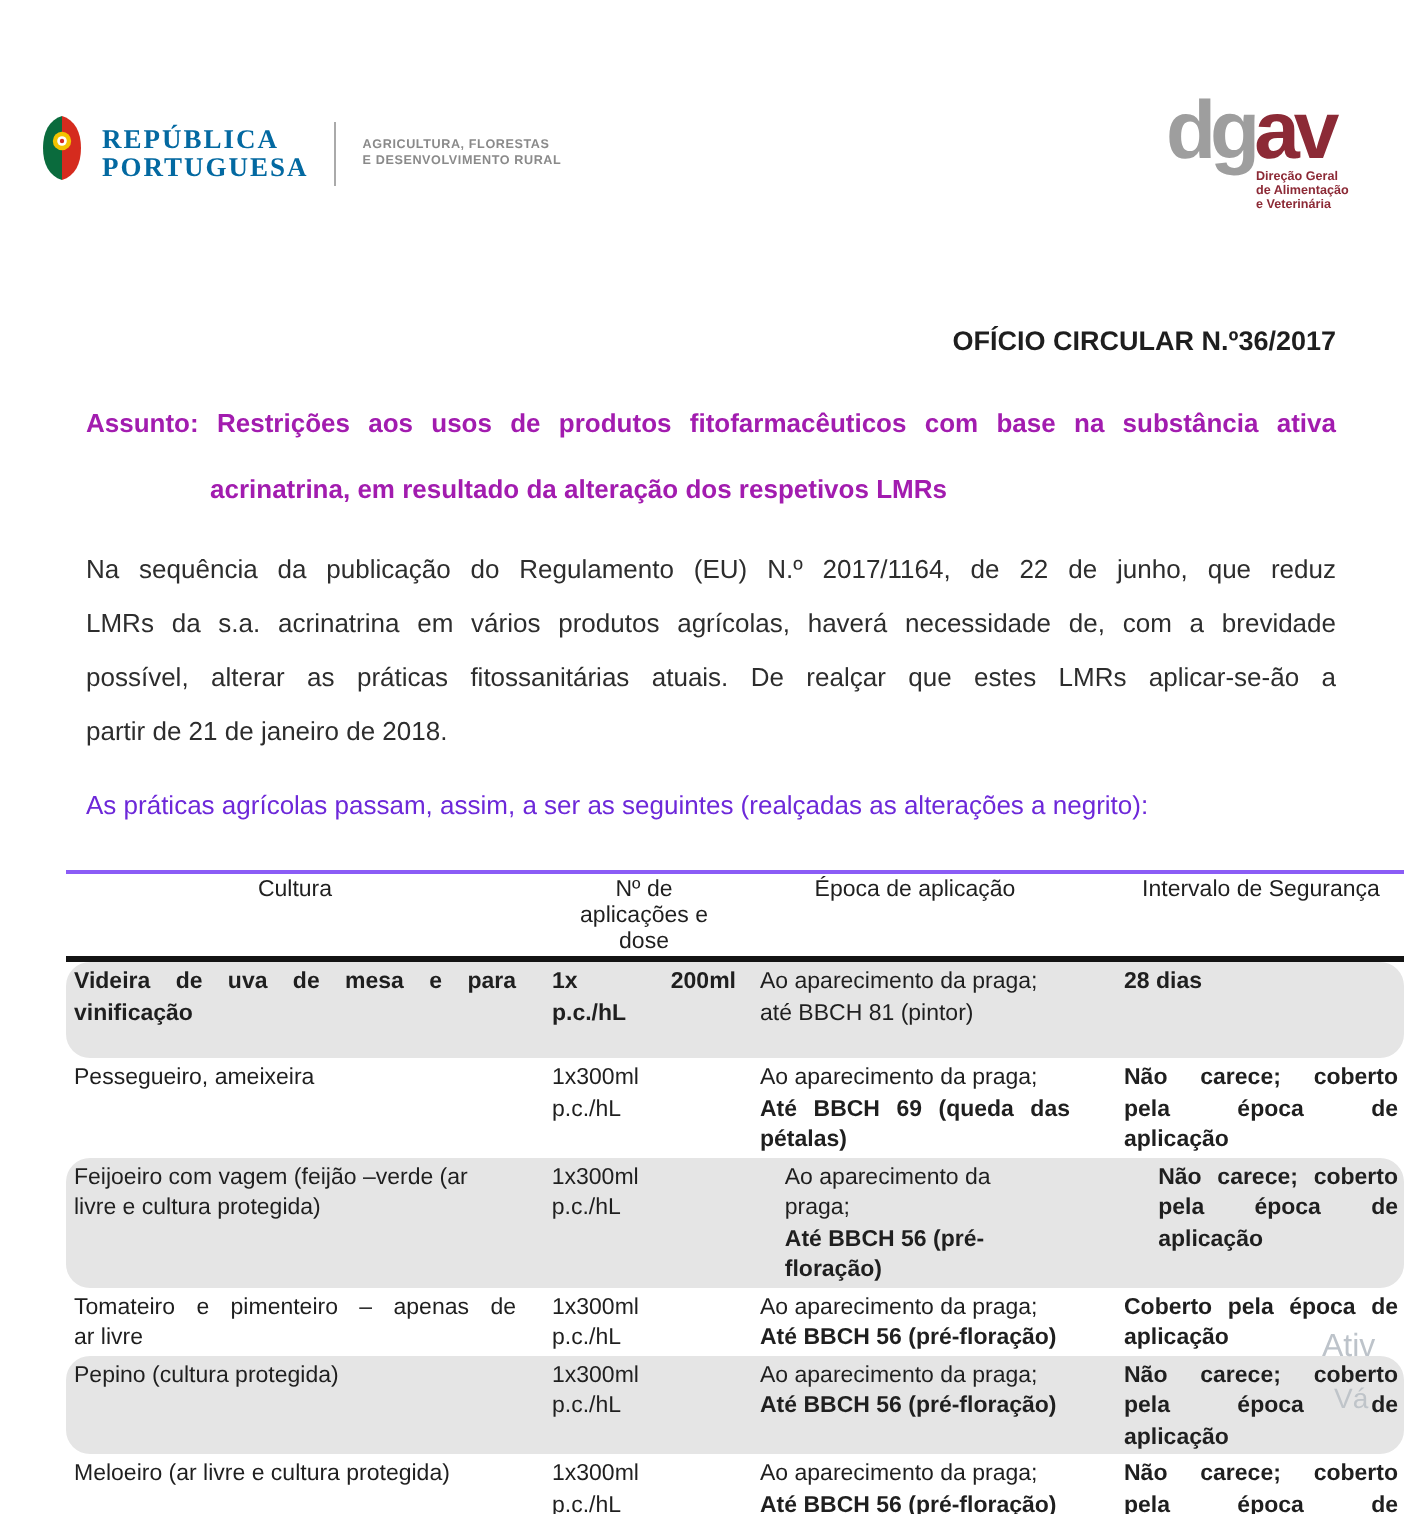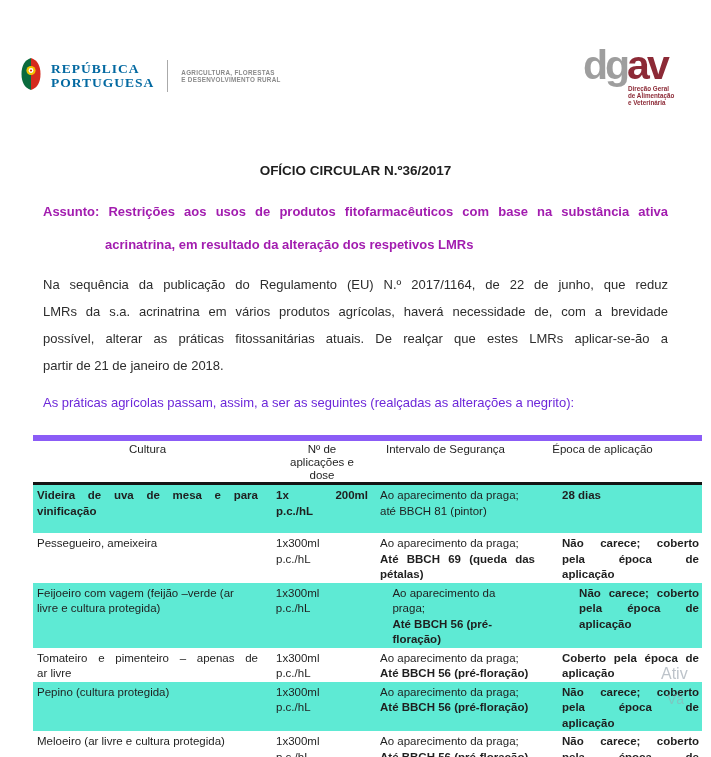--- a/index.html
+++ b/index.html
@@ -14,35 +14,35 @@
   .gov-divider{width:1px;height:32px;background:#aaa;margin:0 13px;}
   .gov-dept{font-size:6.3px;font-weight:bold;letter-spacing:.3px;line-height:7.5px;color:#8a8a8a;}
 
   .dgav{position:absolute;left:583px;top:44px;}
   .dgav-word{font-size:41px;line-height:42px;font-weight:bold;letter-spacing:-3px;color:#9e9e9e;}
   .dgav-word .av{color:#8c2a36;}
   .dgav-sub{margin-left:45px;margin-top:-1px;font-size:6.3px;line-height:7.2px;
             font-weight:bold;color:#8c2a36;}
 
   
-  .title{margin:0 43px;padding-top:163px;text-align:center;font-weight:bold;font-size:13.5px;color:#1e1e1e;}
+  .title{margin:0 43px;padding-top:163px;text-align:right;font-weight:bold;font-size:13.5px;color:#1e1e1e;}
   .subject{margin:17px 43px 0;font-size:13px;font-weight:bold;line-height:33px;color:#a21caf;}
   .jl{text-align:justify;text-align-last:justify;white-space:nowrap;}
   .subject .l2{padding-left:62px;white-space:nowrap;}
   .bodyp{margin:10px 43px 16px;font-size:13px;line-height:27px;color:#2d2d2d;}
   .intro{margin:12px 43px 0;font-size:13px;color:#6d28d9;white-space:nowrap;}
 
   
   .ptable{margin:25px 0 0 33px;width:669px;font-size:11.5px;line-height:15.5px;color:#1f1f1f;}
-  .thead{display:flex;border-top:6px solid #8b5cf6;border-bottom:3px solid #141414;
+  .thead{display:flex;border-top:2px solid #8b5cf6;border-bottom:3px solid #141414;
          min-height:37px;box-sizing:border-box;}
   .th{box-sizing:border-box;text-align:center;padding-top:2px;line-height:13px;}
   .th .wrapbox{display:inline-block;width:80px;}
   .tr{display:flex;}
-  .shade{background:#5eead4;}
+  .shade{background:#e5e5e5;border-radius:12px;}
   .td{box-sizing:border-box;padding-top:3px;}
   .c1{width:235px;padding-left:4px;padding-right:10px;}
   .c2{width:104px;padding-left:8px;padding-right:4px;}
   .c3{width:185px;padding-left:8px;padding-right:22px;}
   .c4{width:145px;padding-left:5px;padding-right:3px;}
   .b{font-weight:bold;}
   .spread{display:flex;justify-content:space-between;width:92px;}
   .r0{min-height:48px;}.r1{min-height:46px;}.r2{min-height:46px;gap:24px;}
   .r3{min-height:34px;}.r4{min-height:46px;}.r5{min-height:54px;}
 
@@ -99,22 +99,22 @@
     <div>partir de 21 de janeiro de 2018.</div>
   </div>
 
   <div class="intro">As práticas agrícolas passam, assim, a ser as seguintes (realçadas as alterações a negrito):</div>
 
   <div class="ptable">
 
     <div class="thead">
       <div class="th c1">Cultura</div>
       <div class="th c2"><span class="wrapbox">Nº de aplicações e dose</span></div>
+      <div class="th c3">Época de aplicação</div>
       <div class="th c4">Intervalo de Segurança</div>
-      <div class="th c3">Época de aplicação</div>
     </div>
 
     <div class="tr r0 shade">
       <div class="td c1 b">
         <div class="jl">Videira de uva de mesa e para</div>
         <div>vinificação</div>
       </div>
       <div class="td c2 b">
         <div class="spread">
             <span>1x</span>

